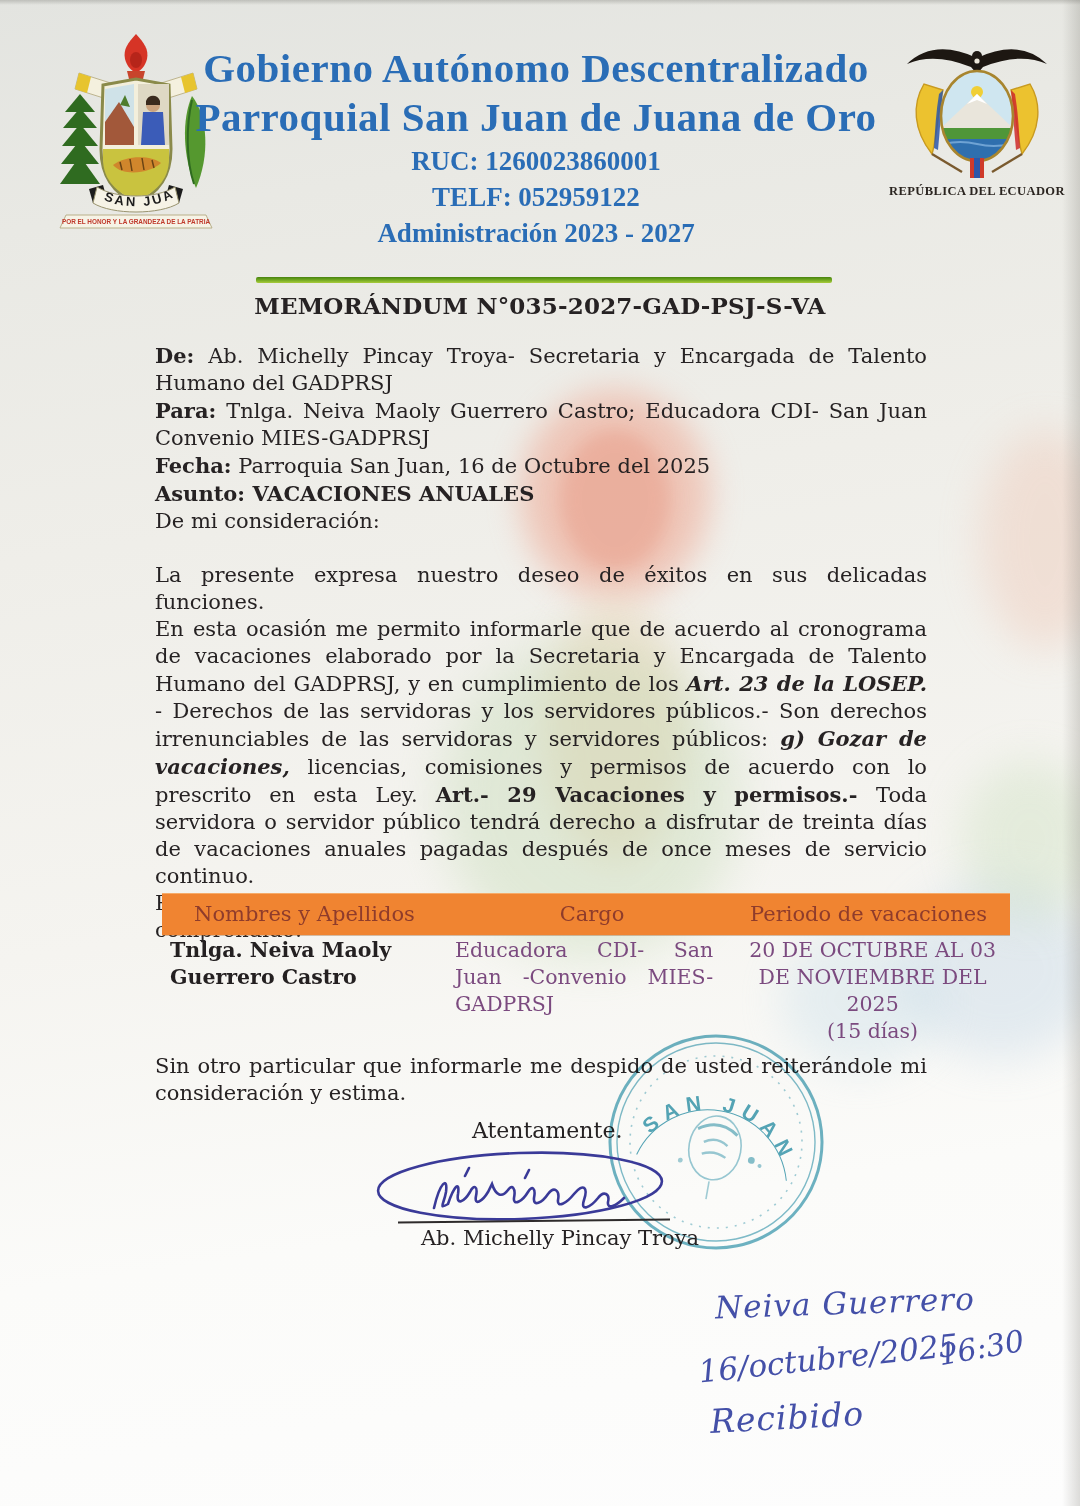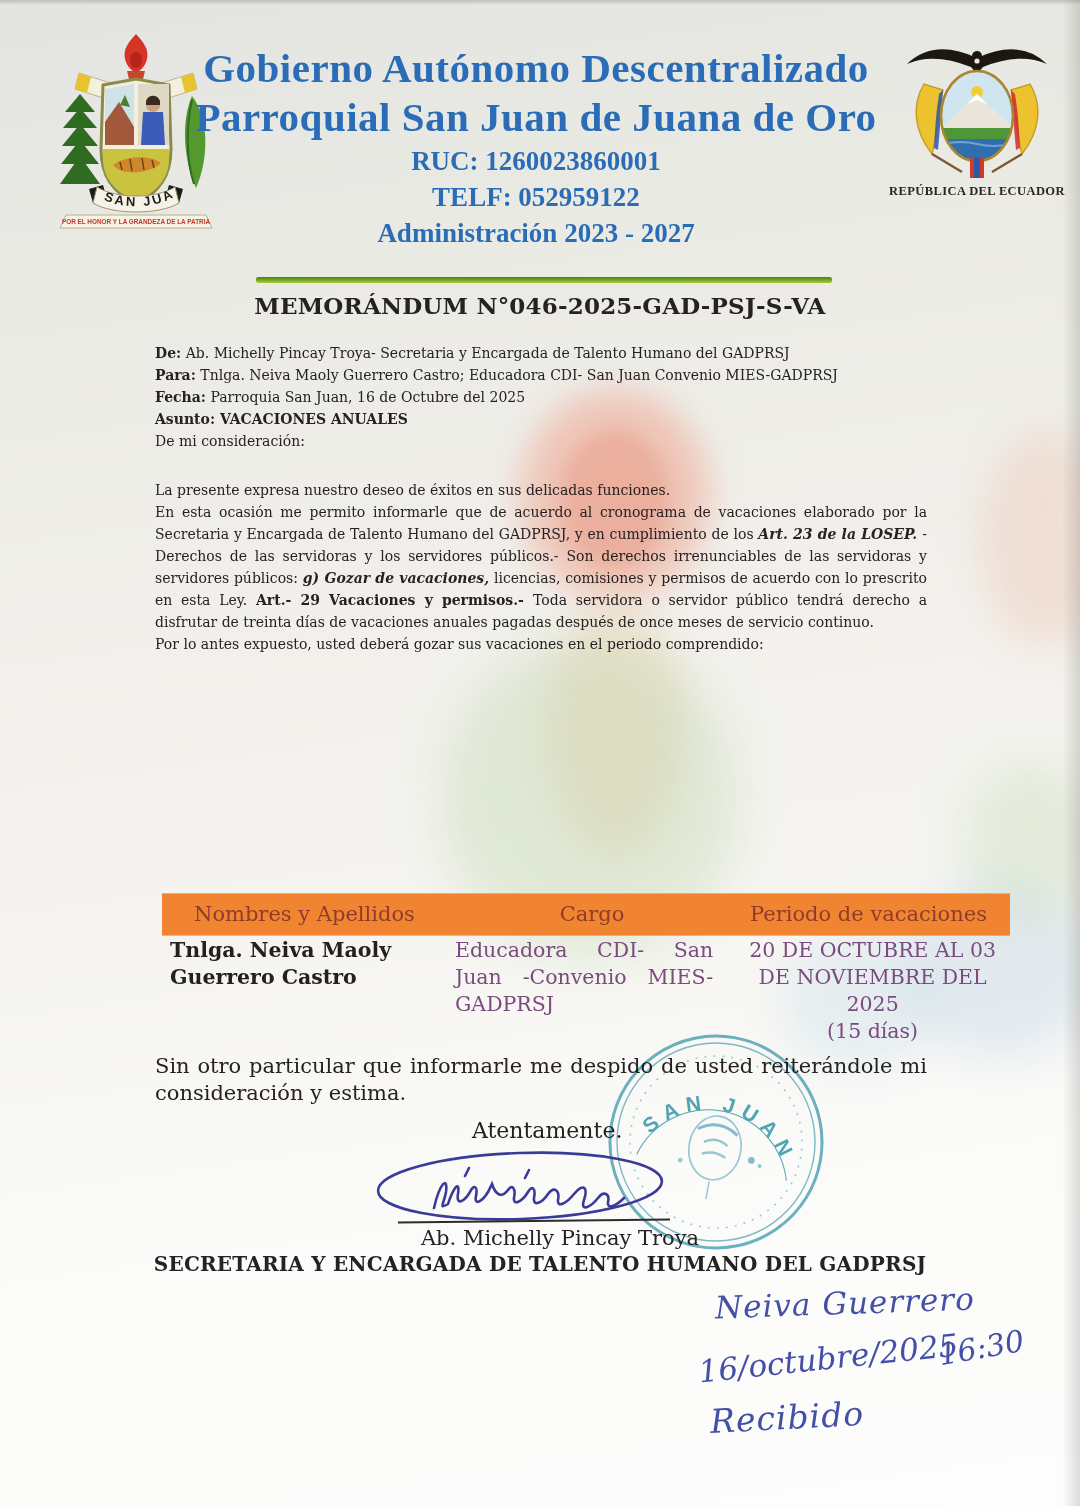--- a/index.html
+++ b/index.html
@@ -13,21 +13,21 @@
   .blob{border-radius:50%;pointer-events:none;}
   
   .hdr{left:192px;top:44px;width:688px;text-align:center;color:#2a6db6;font-family:"Liberation Serif",serif;font-weight:bold;}
   .hdr .h1{font-size:41px;line-height:49px;letter-spacing:.5px;}
   .hdr .h2{font-size:27px;line-height:33px;margin-top:3px;}
   .rule-green{left:256px;top:277px;width:576px;height:6px;background:linear-gradient(180deg,#48830f 0%,#6da51f 45%,#a9cc3c 100%);border-radius:2px;}
   .seal{display:block;}
   .seal-caption{text-align:center;font-family:"Liberation Serif",serif;font-size:12.5px;color:#2b2520;letter-spacing:.4px;margin-top:2px;font-weight:bold;}
   
   .memo-title{left:0;top:292px;width:1080px;text-align:center;font-weight:bold;font-size:23px;letter-spacing:.2px;}
-  .body{left:155px;top:342px;width:772px;font-size:14px;line-height:22px;text-align:justify;}
+  .body{left:155px;top:342px;width:772px;font-size:21px;line-height:27px;text-align:justify;}
   .body p{margin:0;}
   .b{font-weight:bold;}
   .it{}
   .bi{font-weight:bold;font-style:italic;}
   .gap-top{margin-top:27px !important;}
   
   .vac-table{left:162px;top:893px;width:848px;}
   .thead{display:flex;height:42px;align-items:center;background:#f08431;color:#8f3c2b;font-size:21px;
          box-shadow:0 1px 0 rgba(150,80,20,.35), inset 0 1px 0 rgba(255,230,190,.4);}
   .th1{width:295px;padding-left:32px;box-sizing:border-box;}
@@ -140,21 +140,21 @@
 
   <div class="abs hdr">
     <div class="h1">Gobierno Autónomo Descentralizado</div>
     <div class="h1">Parroquial San Juan de Juana de Oro</div>
     <div class="h2">RUC: 1260023860001</div>
     <div class="h2">TELF: 052959122</div>
     <div class="h2">Administración 2023 - 2027</div>
   </div>
   <div class="abs rule-green"></div>
 
-  <div class="abs memo-title">MEMORÁNDUM N°046-2025-GAD-PSJ-S-VA</div>
+  <div class="abs memo-title">MEMORÁNDUM N°035-2027-GAD-PSJ-S-VA</div>
 
   <div class="abs body">
     <p><span class="b">De:</span><span> Ab. Michelly Pincay Troya- Secretaria y Encargada de Talento Humano del GADPRSJ</span></p>
     <p><span class="b">Para:</span><span> Tnlga. Neiva Maoly Guerrero Castro; Educadora CDI- San Juan Convenio MIES-GADPRSJ</span></p>
     <p><span class="b">Fecha:</span><span> Parroquia San Juan, 16 de Octubre del 2025</span></p>
     <p><span class="b">Asunto:</span><span class="b"> VACACIONES ANUALES</span></p>
     <p>De mi consideración:</p>
     <p class="gap-top">La presente expresa nuestro deseo de éxitos en sus delicadas funciones.</p>
     <p><span>En esta ocasión me permito informarle que de acuerdo al cronograma de vacaciones elaborado por la Secretaria y Encargada de Talento Humano del GADPRSJ, y en cumplimiento de los </span><span class="bi">Art. 23 de la LOSEP. </span><span class="it">- Derechos de las servidoras y los servidores públicos.- Son derechos irrenunciables de las servidoras y servidores públicos: </span><span class="bi">g) Gozar de vacaciones,</span><span class="it"> licencias, comisiones y permisos de acuerdo con lo prescrito en esta Ley. </span><span class="b">Art.- 29 Vacaciones y permisos.- </span><span class="it">Toda servidora o servidor público tendrá derecho a disfrutar de treinta días de vacaciones anuales pagadas después de once meses de servicio continuo.</span></p>
     <p>Por lo antes expuesto, usted deberá gozar sus vacaciones en el periodo comprendido:</p>
@@ -204,20 +204,19 @@
     <svg width="304" height="84" viewBox="0 0 304 84">
       <g stroke="#3a3a98" stroke-width="2.6" fill="none" stroke-linecap="round">
         <ellipse cx="152" cy="40" rx="142" ry="33" transform="rotate(-2 152 40)"></ellipse>
         <path d="M66 62 C72 36 80 30 78 46 C76 58 70 64 80 58 C86 40 92 34 90 48 C88 60 96 56 102 46 C106 38 110 40 108 50 C106 60 114 56 120 46 L124 38 C128 50 134 52 140 44 C144 38 148 42 146 52 C145 60 154 56 160 46 C164 39 168 42 166 52 C165 61 174 57 180 48 C186 40 192 44 190 54 C189 62 198 58 206 48 C216 36 220 42 216 54 C212 66 222 62 230 52 C236 44 242 48 240 56 C239 64 248 60 256 52"></path>
         <path d="M97 30 L101 22 M157 32 L161 24"></path>
       </g>
     </svg>
   </div>
   <div class="abs sig-underline"></div>
   <div class="abs signer-name">Ab. Michelly Pincay Troya</div>
-  <div class="abs signer-title">SECRETARIA Y ENCARGADA DE TALENTO HUMANO DEL GADPRSJ</div>
 
   <div class="abs hand hw1">Neiva Guerrero</div>
   <div class="abs hand hw2">16/octubre/2025</div>
   <div class="abs hand hw3">16:30</div>
   <div class="abs hand hw4">Recibido</div>
 
 </div>
 
 </body></html>

